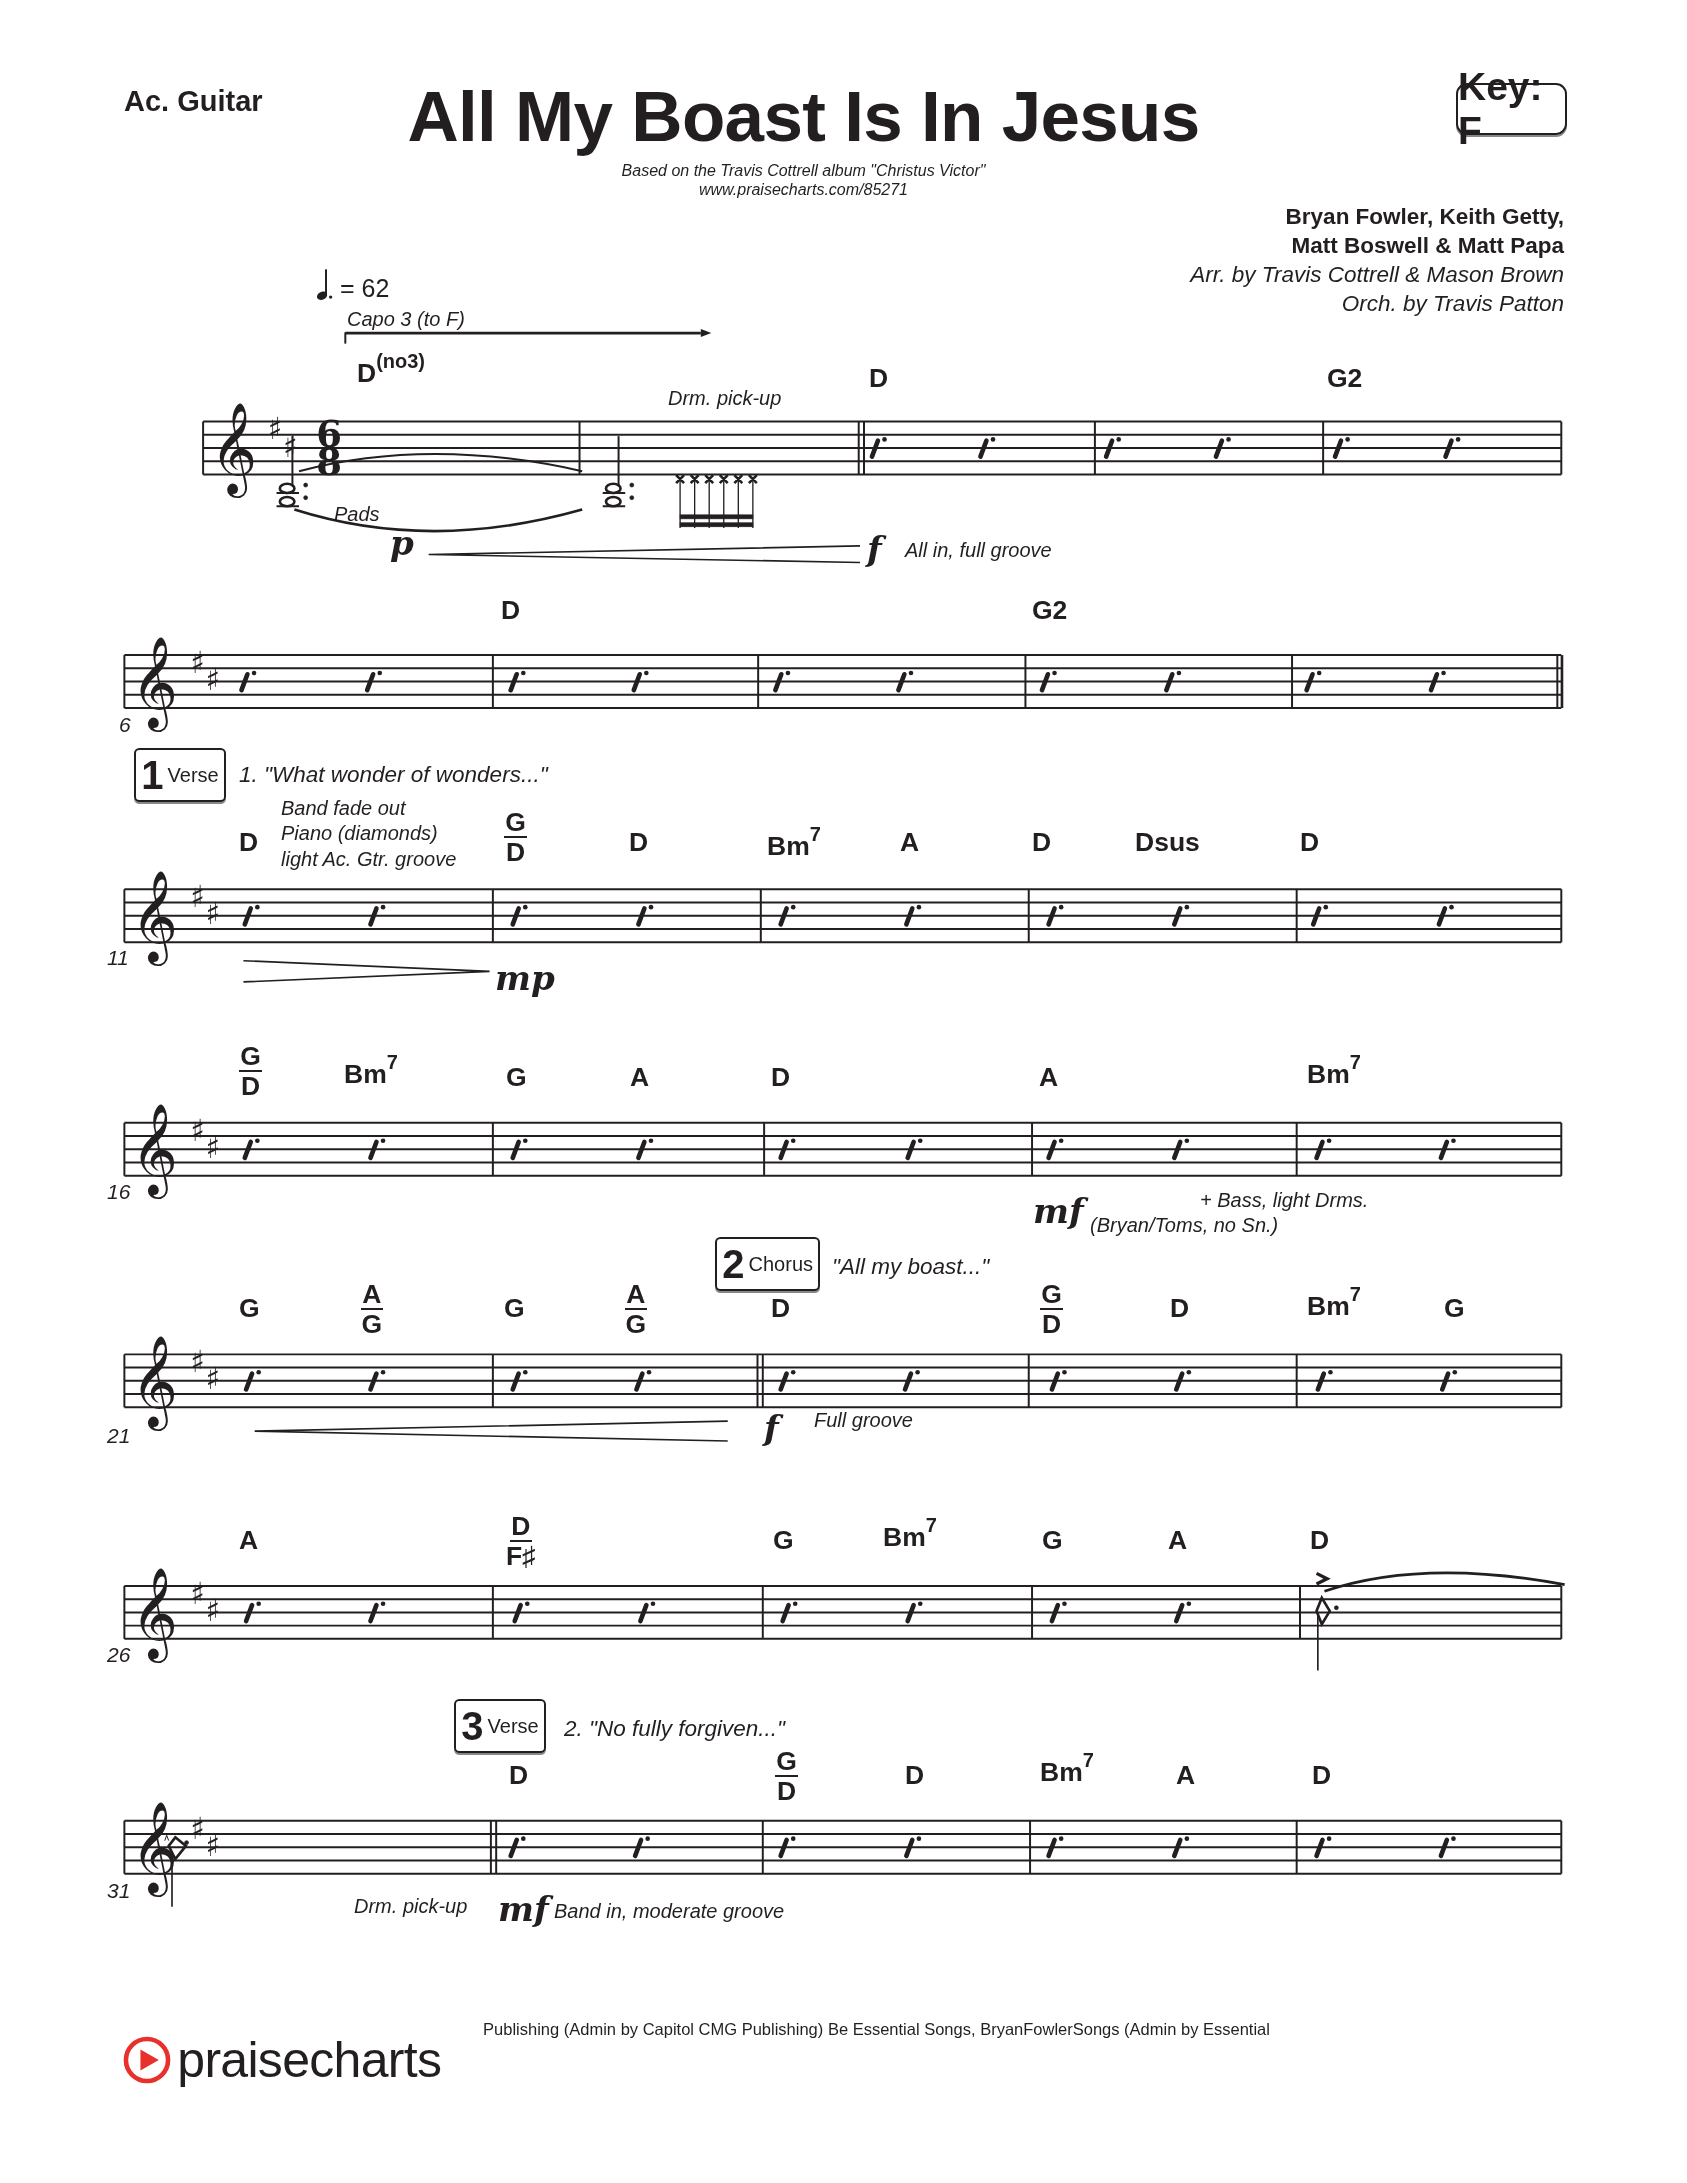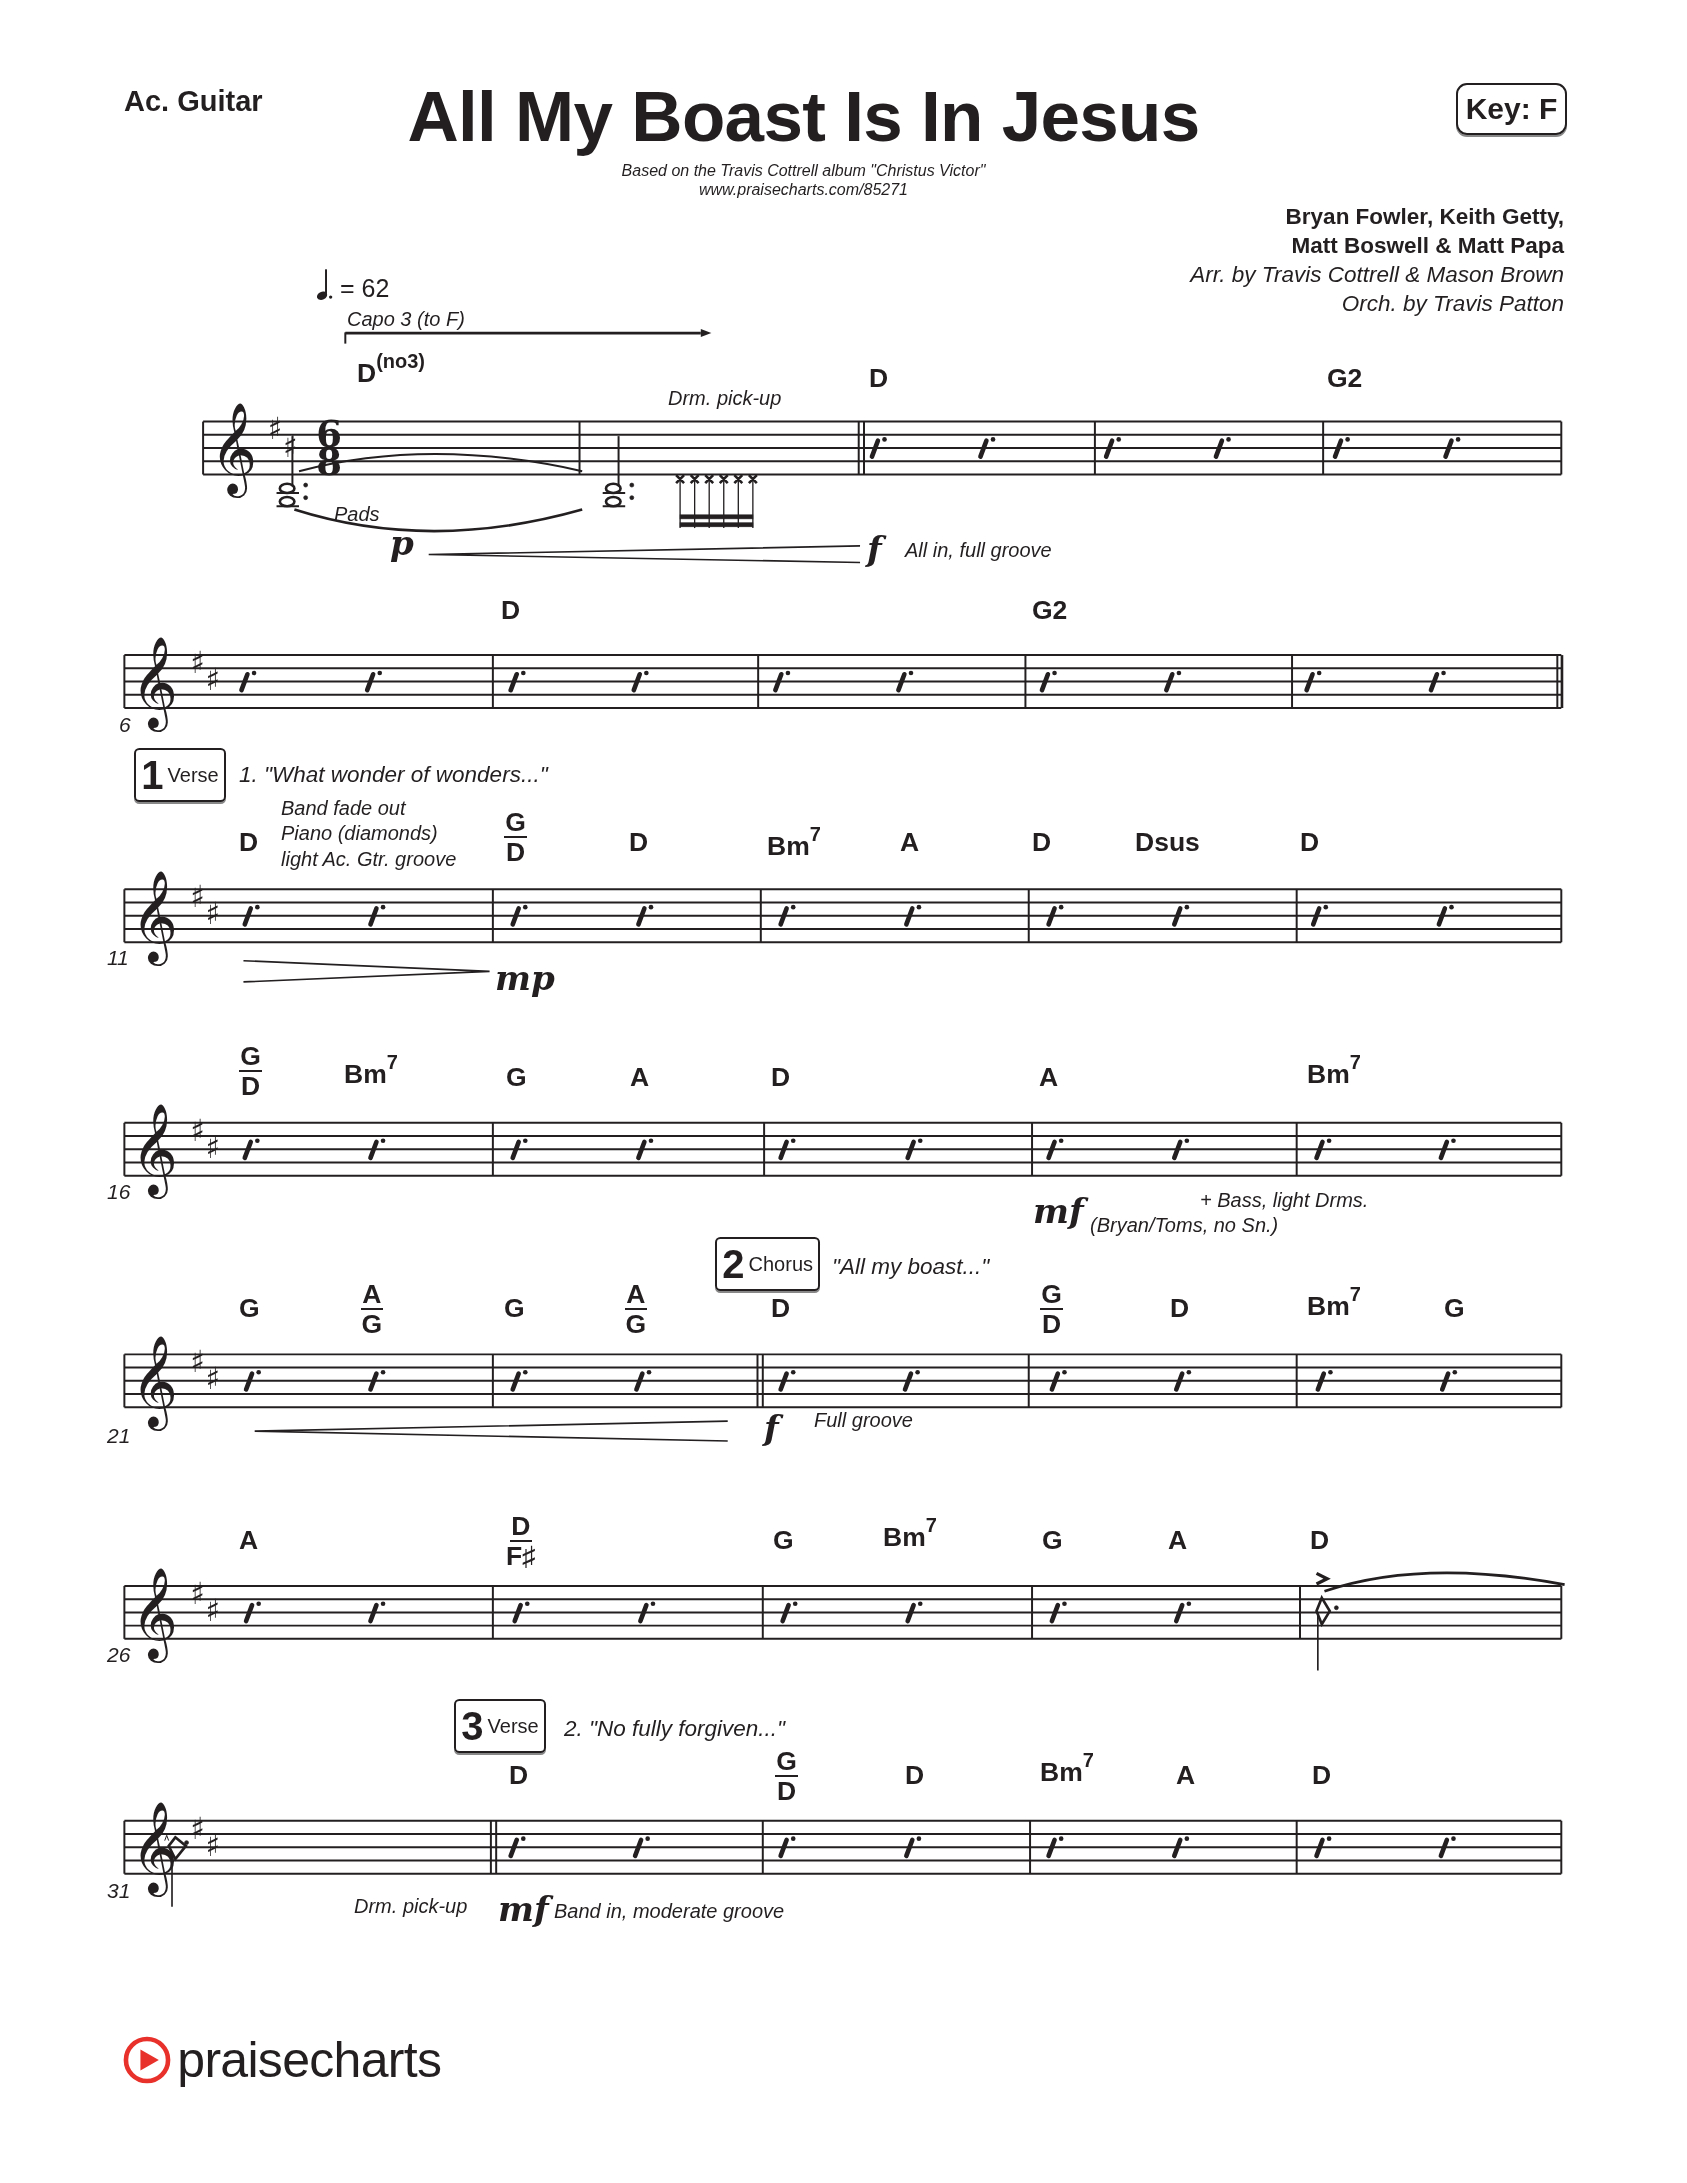--- a/index.html
+++ b/index.html
@@ -2,21 +2,21 @@
 <html style="font-size:10.6px"><head>
 <meta charset="utf-8">
 <style>
   html, body { margin:0; padding:0; background:#fff; }
   body { width:1687px; height:2183px; position:relative; overflow:hidden; color:#231f20; font-family:"Liberation Sans", sans-serif; }
   .abs { position:absolute; }
   .instrument { left:124px; top:85px; font-size:29px; font-weight:bold; }
   .title { left:0; width:1687px; text-align:center; top:76px; font-size:71px; font-weight:bold; letter-spacing:-0.7px; }
   .title span { display:inline-block; transform:translateX(-40px); }
   .subtitle { width:1687px; left:-40px; text-align:center; font-size:16px; font-style:italic; }
-  .keybox { left:1456px; top:83px; width:107px; height:48px; border:2px solid #231f20; border-radius:11px; font-size:30px; font-weight:bold; display:flex; align-items:center; justify-content:center; box-shadow:0 2px 0 #888; }
+  .keybox { left:1456px; top:83px; width:107px; height:48px; border:2px solid #231f20; border-radius:11px; font-size:39px; font-weight:bold; display:flex; align-items:center; justify-content:center; box-shadow:0 2px 0 #888; }
   .credits { right:123px; text-align:right; }
   .credits .b { font-size:22.5px; font-weight:bold; line-height:29px; }
   .credits .i { font-size:22.5px; font-style:italic; line-height:29px; }
   .tempo { left:316px; top:268px; font-size:25px; }
   .chord { font-weight:bold; font-size:26.5px; white-space:nowrap; }
   .chord sup { font-size:20px; position:relative; top:-4px; }
   .slash-chord { font-weight:bold; font-size:26.5px; display:flex; flex-direction:column; align-items:center; line-height:28px; }
   .slash-chord .num { border-bottom:2px solid #231f20; padding:0 1.3px; }
   .dyn { font-family:"DejaVu Serif", serif; font-style:italic; font-weight:bold; font-size:34px; }
   .note-text { font-style:italic; font-size:20px; white-space:nowrap; }
@@ -426,14 +426,15 @@
 <div class="abs note-text" style="left:554px;top:1900px;">Band in, moderate groove</div>
 
 <div class="abs logo">
   <svg width="50" height="50" viewBox="0 0 76 76">
     <circle cx="38" cy="38" r="32" fill="none" stroke="#e8312a" stroke-width="7"></circle>
     <polygon points="28,22 56,38 28,54" fill="#e8312a"></polygon>
   </svg>
   <span class="word">praisecharts</span>
 </div>
 <div class="abs footer-text">
+  <div>Publishing (Admin by Capitol CMG Publishing) Be Essential Songs, BryanFowlerSongs (Admin by Essential</div>
 </div>
 
 
 </body></html>

